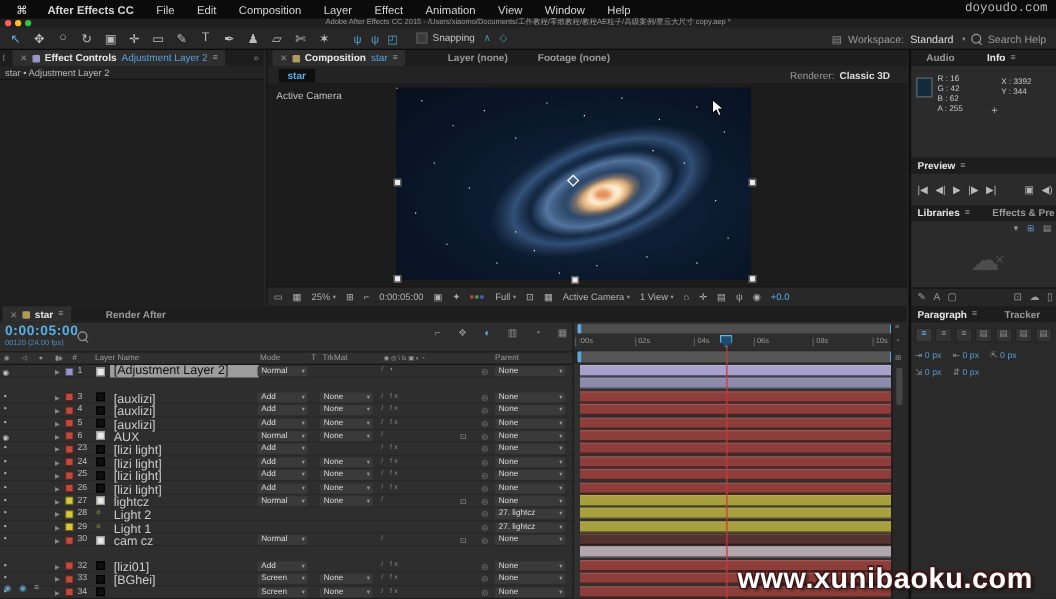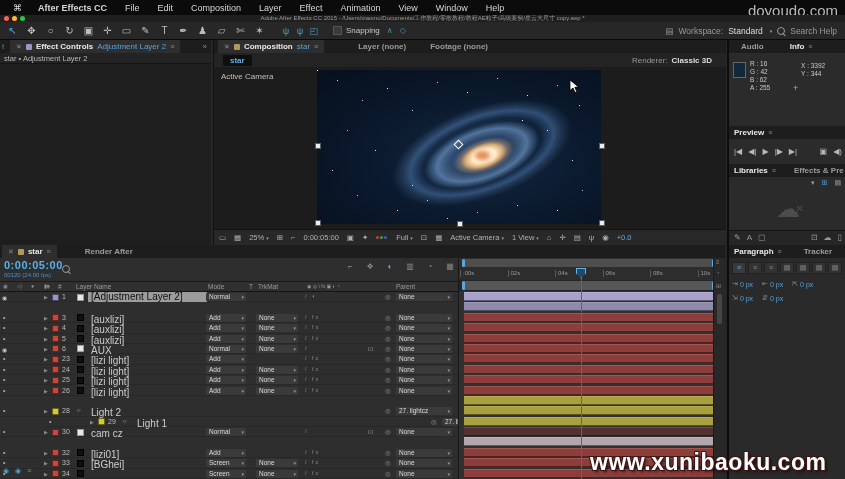--- a/index.html
+++ b/index.html
@@ -4,21 +4,21 @@
 <style>
   html,body{margin:0;padding:0;background:#000;}
   body{font-family:"Liberation Sans",sans-serif;}
   #app{position:relative;width:845px;height:479px;overflow:hidden;background:#262626;}
   .abs{position:absolute;}
   
   #menu-bar{left:0;top:0;width:845px;height:15px;background:#0b0b0b;display:flex;align-items:center;color:#d6d6d6;font-size:9px;padding-left:6px;box-sizing:border-box;}
   #apple{color:#e0e0e0;font-size:9px;padding:0 7px;}
   .mi{padding:0 9px;white-space:nowrap;}
   .mi.b{font-weight:bold;}
-  #menu-right{position:absolute;right:7px;top:2px;font-size:15px;color:#b8b8b8;}
+  #menu-right{position:absolute;right:7px;top:2px;font-size:10px;color:#b8b8b8;font-family:Liberation Mono, monospace;}
   
   #title-bar{left:0;top:15px;width:845px;height:7px;background:#1f1f1f;}
   .tl{position:absolute;width:5px;height:5px;border-radius:50%;top:1px;}
   #title-text{position:absolute;left:0;right:0;top:0;text-align:center;font-size:6px;color:#9a9a9a;line-height:7px;white-space:nowrap;}
   
   #toolbar{left:0;top:22px;width:845px;height:18px;background:#272727;border-bottom:1px solid #0a0a0a;display:flex;align-items:center;padding-left:3px;box-sizing:border-box;}
   .tool{width:19px;text-align:center;font-size:10px;color:#bdbdbd;}
   .tool.act{color:#58b0e8;}
   .axis{width:14px;text-align:center;color:#4aa0c8;font-size:9px;}
   #snap-box{width:7px;height:7px;background:#3a3a3a;border:1px solid #565656;margin:0 4px 0 12px;}
@@ -554,31 +554,45 @@
           <span class="r-sw" style="background: rgb(192, 74, 62);"></span>
           <span class="r-num">26</span>
           <span class="r-th th-dark"></span>
           <span class="r-name">[lizi light]</span>
           <span class="dd dd-mode">Add<i>▾</i></span>
           <span class="dd dd-trk">None<i>▾</i></span>
           <span class="r-sws">/ fx</span>
           <span class="r-pw">◎</span>
           <span class="dd dd-par">None<i>▾</i></span>
         </div>
+        <div class="trow" style="top: 103.889px; height: 10.3889px;">
+          <span class="r-dot">•</span>
+          <span class="r-arr">▶</span>
+          <span class="r-sw" style="background: rgb(214, 200, 59);"></span>
+          <span class="r-num">27</span>
+          <span class="r-th th-white"></span>
+          <span class="r-name">lightcz</span>
+          <span class="dd dd-mode">Normal<i>▾</i></span>
+          <span class="dd dd-trk">None<i>▾</i></span>
+          <span class="r-sws">/</span>
+          <span class="r-cube">⊡</span>
+          <span class="r-pw">◎</span>
+          <span class="dd dd-par">None<i>▾</i></span>
+        </div>
         <div class="trow" style="top: 114.278px; height: 10.3889px;">
           <span class="r-dot">•</span>
           <span class="r-arr">▶</span>
           <span class="r-sw" style="background: rgb(214, 200, 59);"></span>
           <span class="r-num">28</span>
           <span class="th-glyph">☼</span>
           <span class="r-name">Light 2</span>
           <span class="r-pw">◎</span>
           <span class="dd dd-par">27. lightcz<i>▾</i></span>
         </div>
-        <div class="trow" style="top: 124.667px; height: 10.3889px; margin-left: 46px;">
+        <div class="trow" style="top: 124.667px; height: 10.3889px;">
           <span class="r-dot">•</span>
           <span class="r-arr">▶</span>
           <span class="r-sw" style="background: rgb(214, 200, 59);"></span>
           <span class="r-num">29</span>
           <span class="th-glyph">☼</span>
           <span class="r-name">Light 1</span>
           <span class="r-pw">◎</span>
           <span class="dd dd-par">27. lightcz<i>▾</i></span>
         </div>
         <div class="trow" style="top: 135.056px; height: 10.3889px;">

